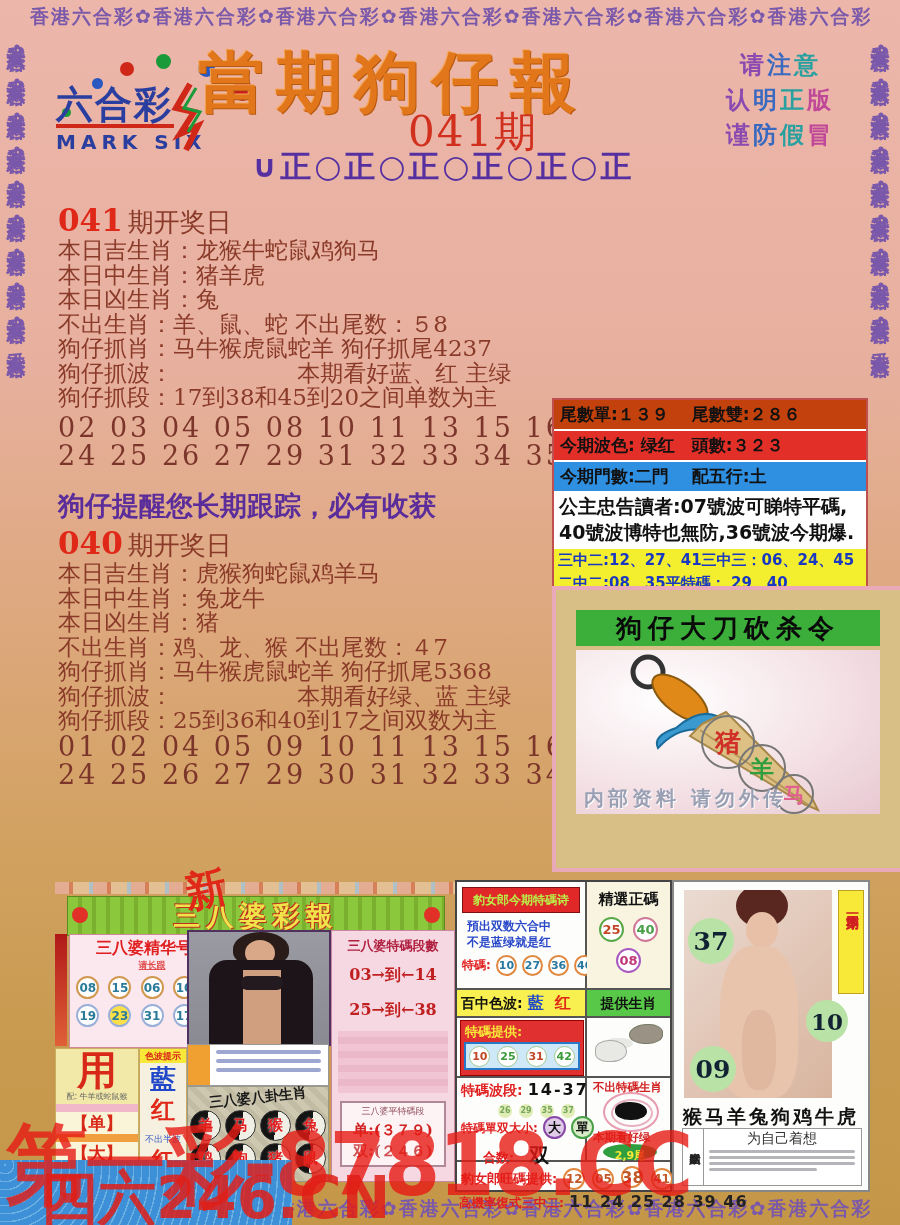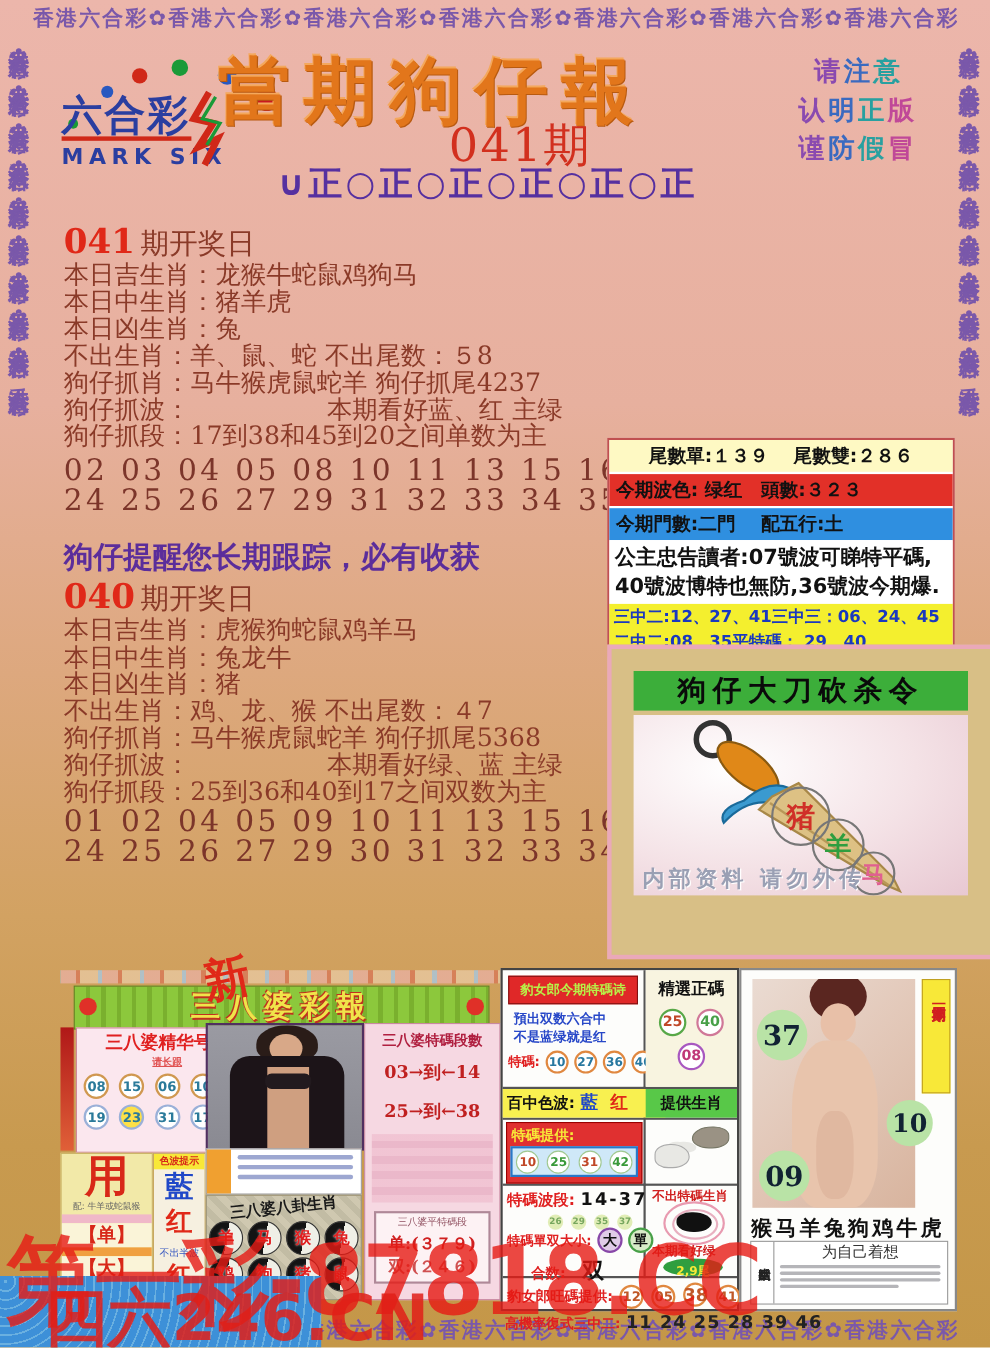--- a/index.html
+++ b/index.html
@@ -115,21 +115,21 @@
     <div class="ltext">不出生肖：鸡、龙、猴 不出尾数：４7</div>
     <div class="ltext">狗仔抓肖：马牛猴虎鼠蛇羊 狗仔抓尾5368</div>
     <div class="ltext">狗仔抓波：                 本期看好绿、蓝 主绿</div>
     <div class="ltext">狗仔抓段：25到36和40到17之间双数为主</div>
   </div>
   <div class="abs nums" style="left:58px;top:731px;">01 02 04 05 09 10 11 13 15 16 17 18 21 22 23</div>
   <div class="abs nums" style="left:58px;top:759px;">24 25 26 27 29 30 31 32 33 34 37 38 42 45</div>
 
 
   <div class="abs" style="left:552px;top:398px;width:312px;border:2px solid #c05050;background:#fff;">
-    <div class="row-band" style="background:#fef9c3;text-align:center;">尾數單:１３９　 尾數雙:２８６</div>
+    <div class="row-band" style="background:#c2410c;">尾數單:１３９　 尾數雙:２８６</div>
     <div style="height:2px;background:#fff;"></div>
     <div class="row-band" style="background:#e23028;">今期波色: 绿红　頭數:３２３</div>
     <div style="height:2px;background:#fff;"></div>
     <div class="row-band" style="background:#2f8fe0;">今期門數:二門　 配五行:土</div>
     <div style="background:#fff;padding:3px 5px;">
       <div style="font-weight:bold;font-size:19px;color:#111;white-space:nowrap;">公主忠告讀者:07號波可睇特平碼,</div>
       <div style="font-weight:bold;font-size:19px;color:#111;white-space:nowrap;">40號波博特也無防,36號波今期爆.</div>
     </div>
     <div style="background:#f4ef2e;">
       <div class="ycell">三中二:12、27、41三中三：06、24、45</div>
@@ -294,21 +294,21 @@
       <div style="font-weight:bold;font-size:15px;color:#111;margin-top:8px;">精選正碼</div>
       <div style="margin-top:8px;">
         <span class="nc" style="width:25px;height:25px;border:2px solid #58a848;background:#fff;color:#c04828;font-size:13px;margin:0 2px;">25</span>
         <span class="nc" style="width:25px;height:25px;border:2px solid #d07898;background:#fff;color:#48a048;font-size:13px;margin:0 2px;">40</span>
       </div>
       <div style="margin-top:6px;">
         <span class="nc" style="width:25px;height:25px;border:2px solid #a858c0;background:#fff;color:#c03878;font-size:13px;">08</span>
       </div>
     </div>
 
-    <div class="abs" style="left:0;top:108px;width:148px;height:26px;background:#f8f050;white-space:nowrap;padding-left:4px;box-sizing:border-box;">
+    <div class="abs" style="left:0;top:108px;width:128px;height:26px;background:#f8f050;white-space:nowrap;padding-left:4px;box-sizing:border-box;">
       <span style="font-weight:bold;font-size:14px;color:#111;line-height:26px;">百中色波:</span>
       <span style="font-weight:bold;font-size:16px;color:#2048c8;">藍</span>
       <span style="font-weight:bold;font-size:16px;color:#e02818;margin-left:6px;">红</span>
     </div>
     <div class="abs" style="left:130px;top:108px;width:83px;height:26px;background:#58c848;text-align:center;">
       <span style="font-weight:bold;font-size:14px;color:#111;line-height:26px;">提供生肖</span>
     </div>
 
     <div class="abs" style="left:3px;top:138px;width:122px;height:54px;background:#e03030;border:1px solid #900;">
       <div style="color:#f8e838;font-weight:bold;font-size:13px;margin:2px 0 0 4px;">特碼提供:</div>

